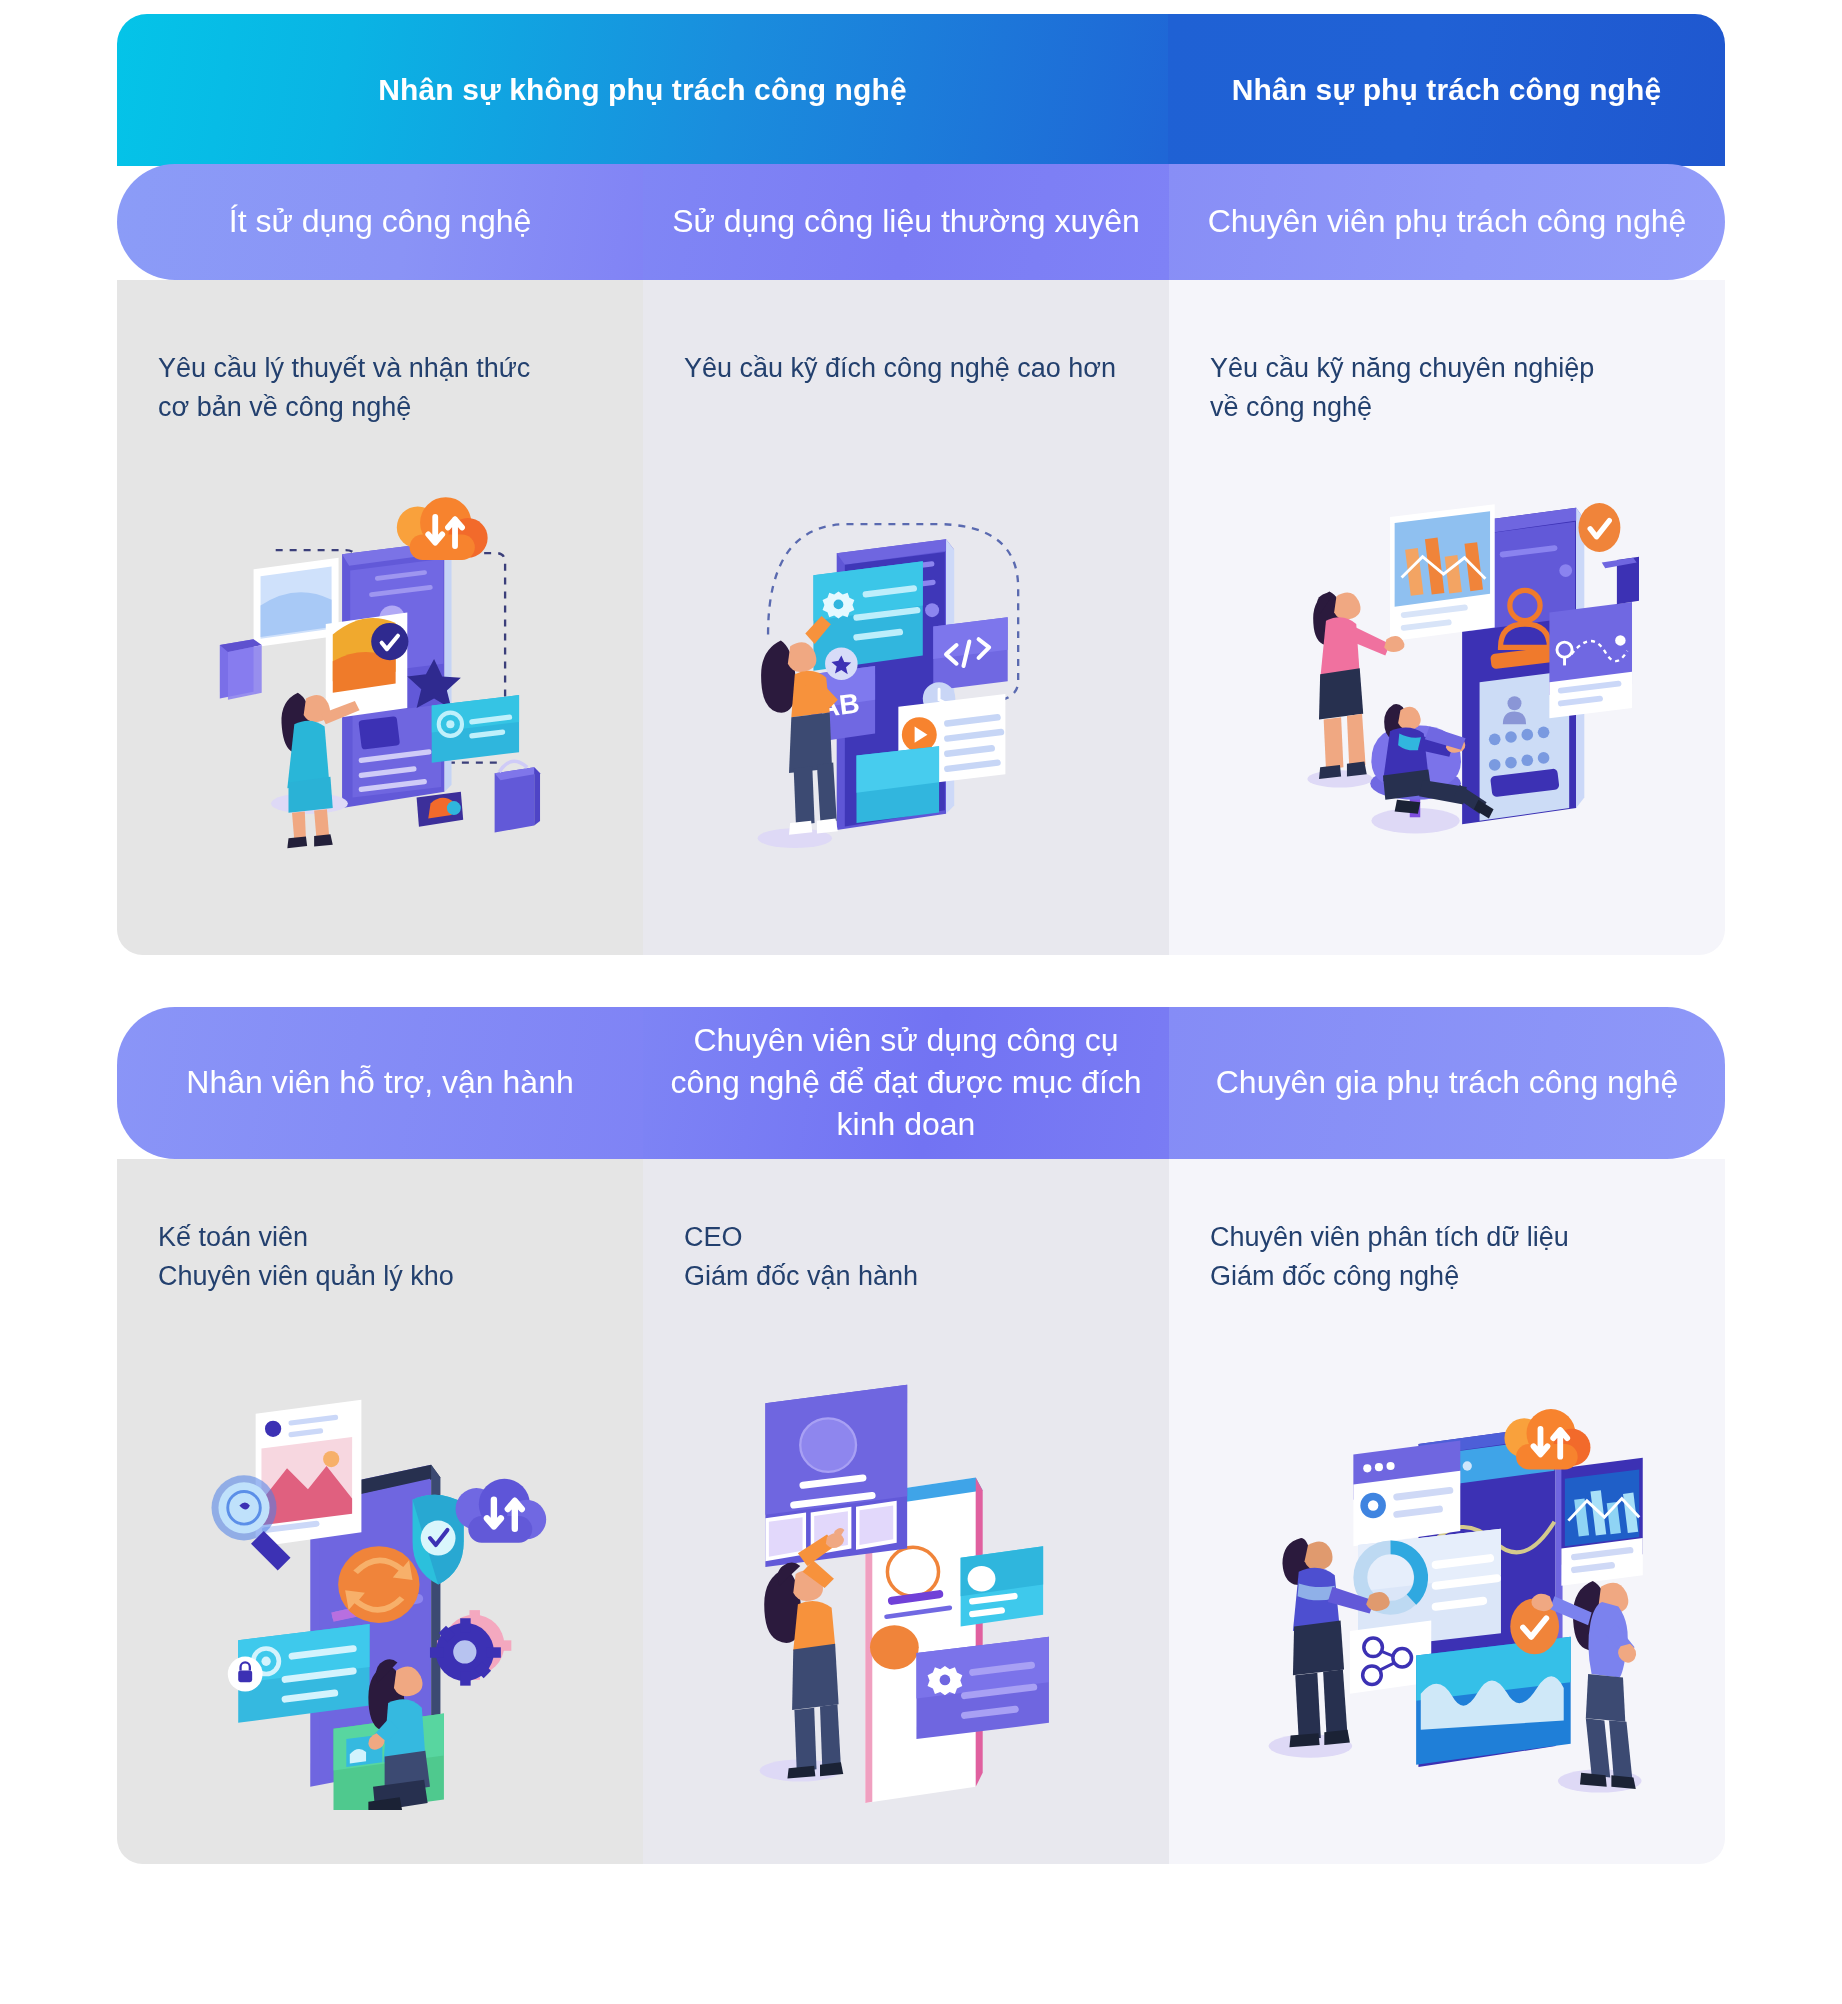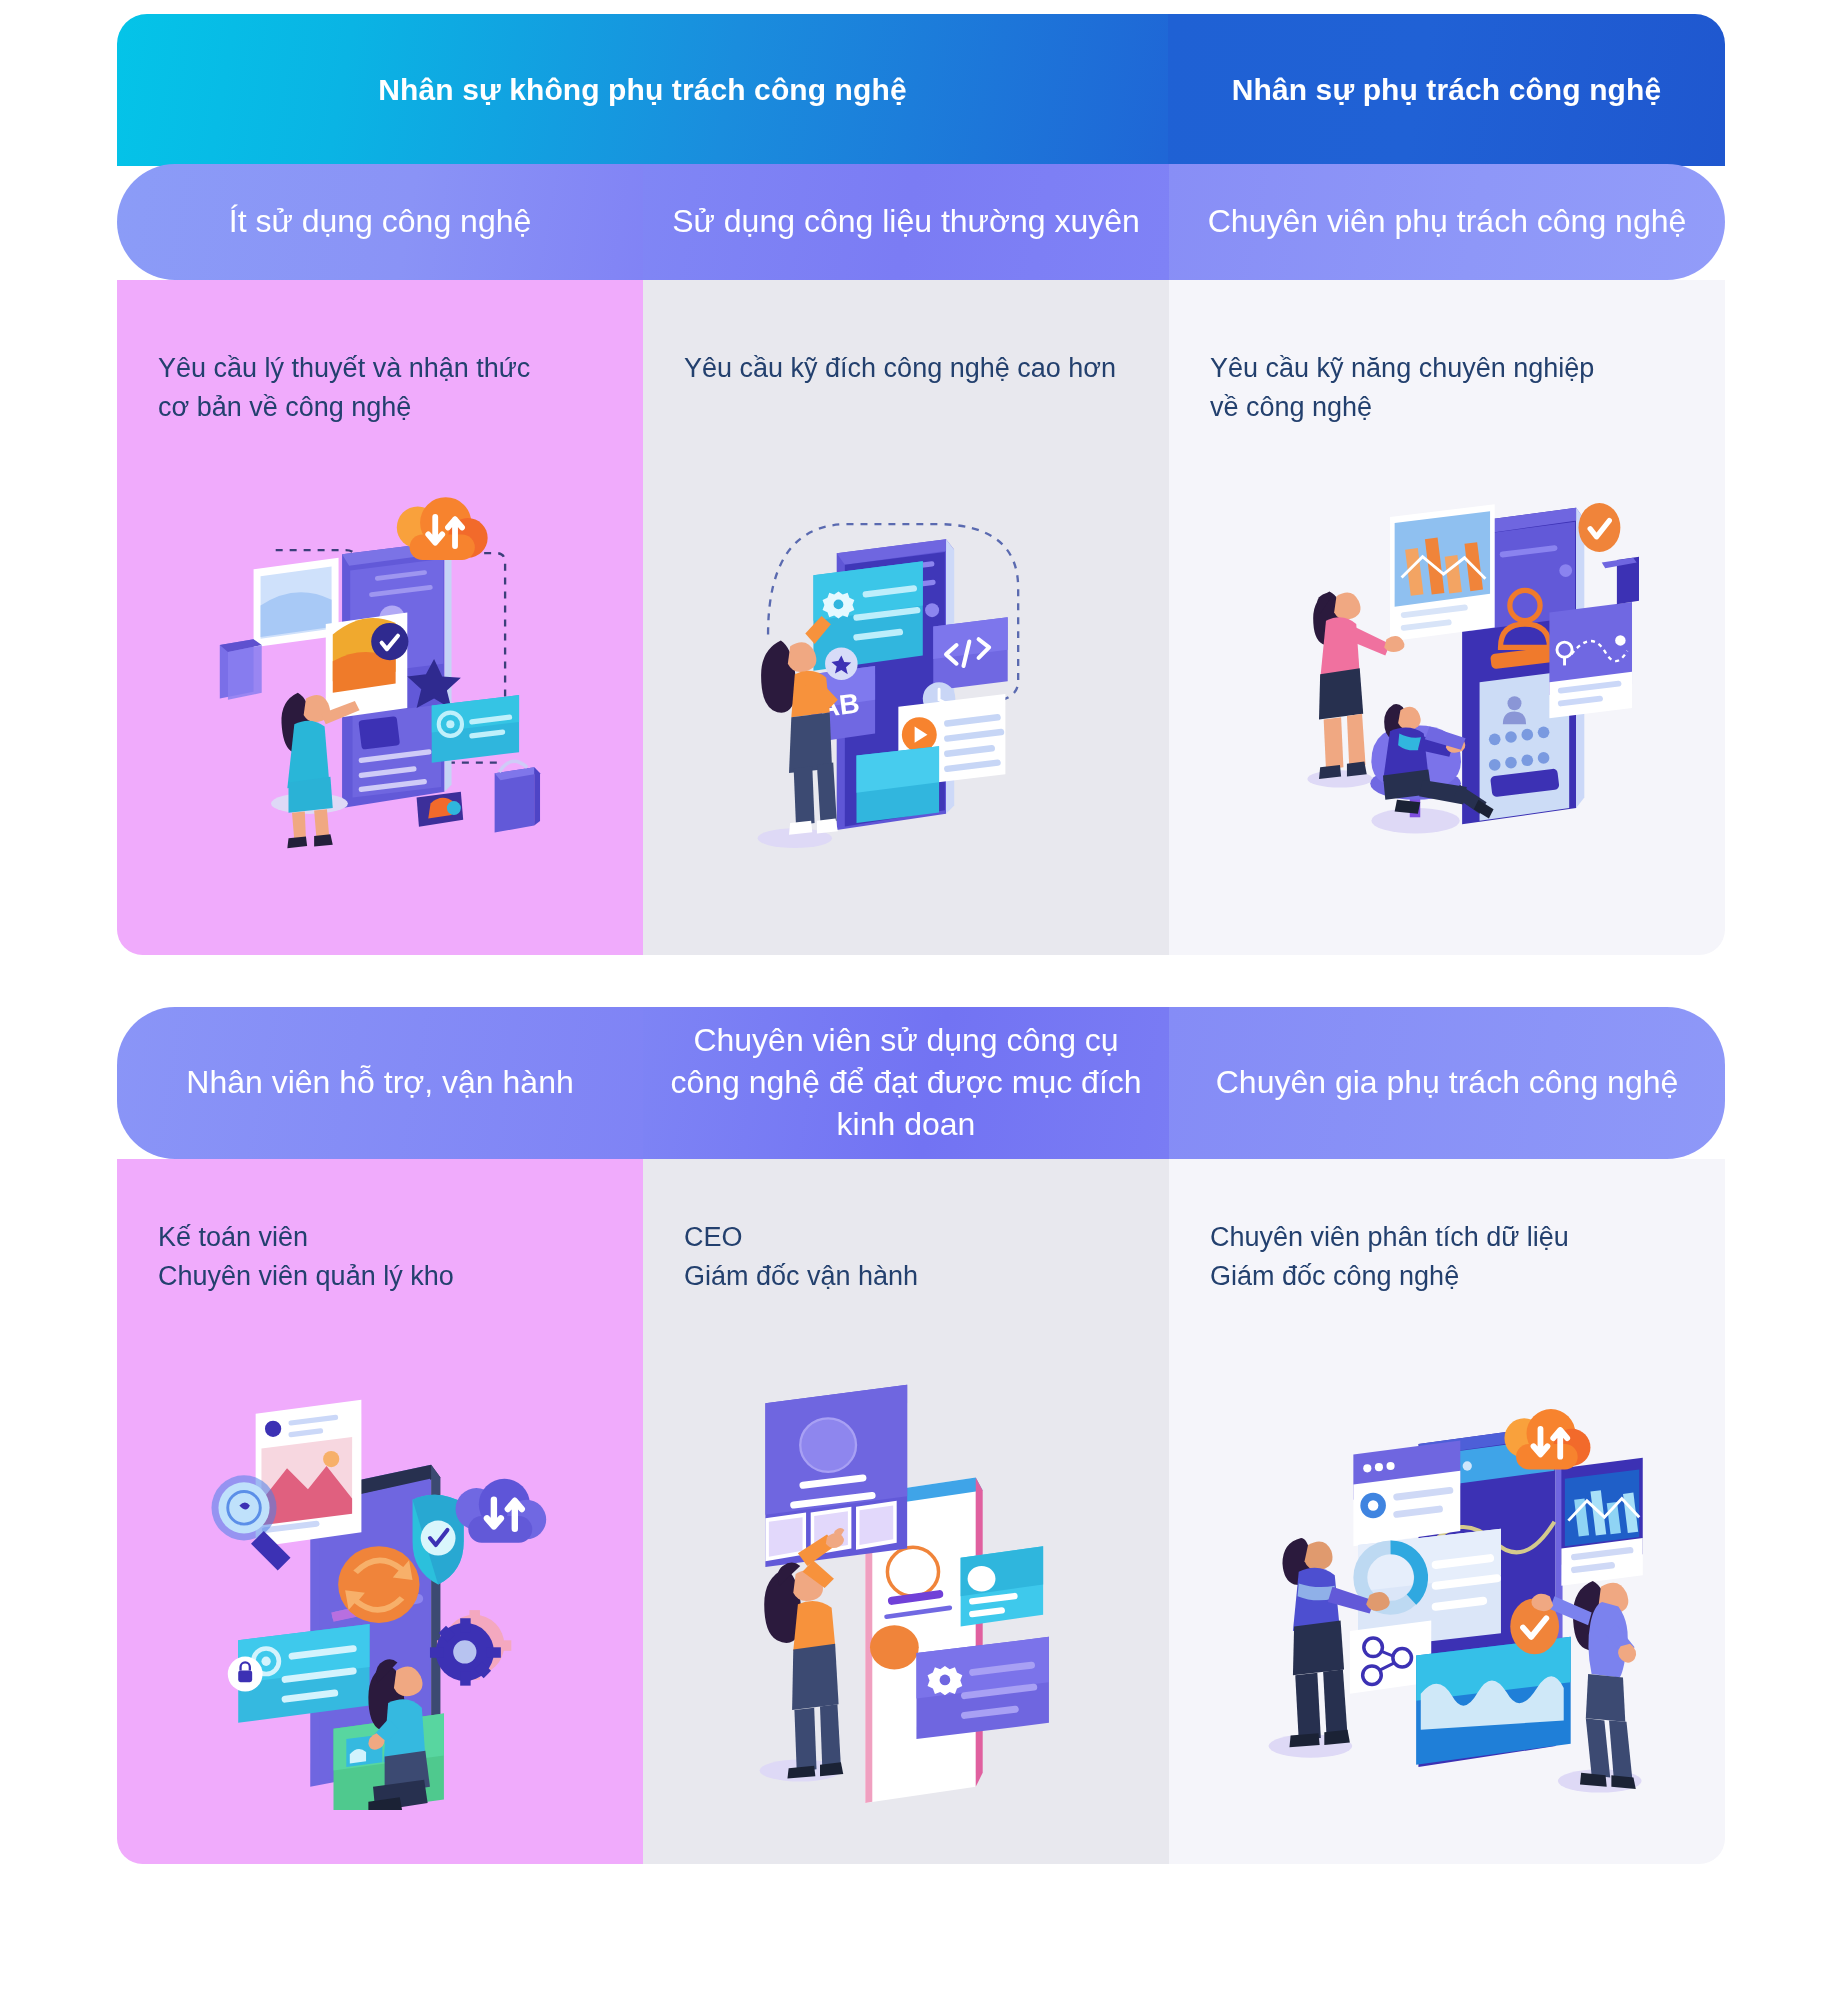--- a/index.html
+++ b/index.html
@@ -93,21 +93,21 @@
     border-radius: 0 0 25.6px 25.6px;
     overflow: hidden;
   }
   #section-1 .body-row { height: 733px; }
   #section-2 .body-row { height: 763px; }
 
   .body-col {
     position: relative;
     padding: 0;
   }
-  .body-col.c1 { flex: 0 0 526px; background: #f0abfc; }
+  .body-col.c1 { flex: 0 0 526px; background: #e5e5e5; }
   .body-col.c2 { flex: 0 0 526px; background: #e8e8ee; }
   .body-col.c3 { flex: 1;          background: #f5f5fa; }
 
   .col-text {
     padding: 69px 35px 0 41px;
     color: #23406e;
     font-size: 27px;
     line-height: 1.45;
     font-weight: normal;
   }

